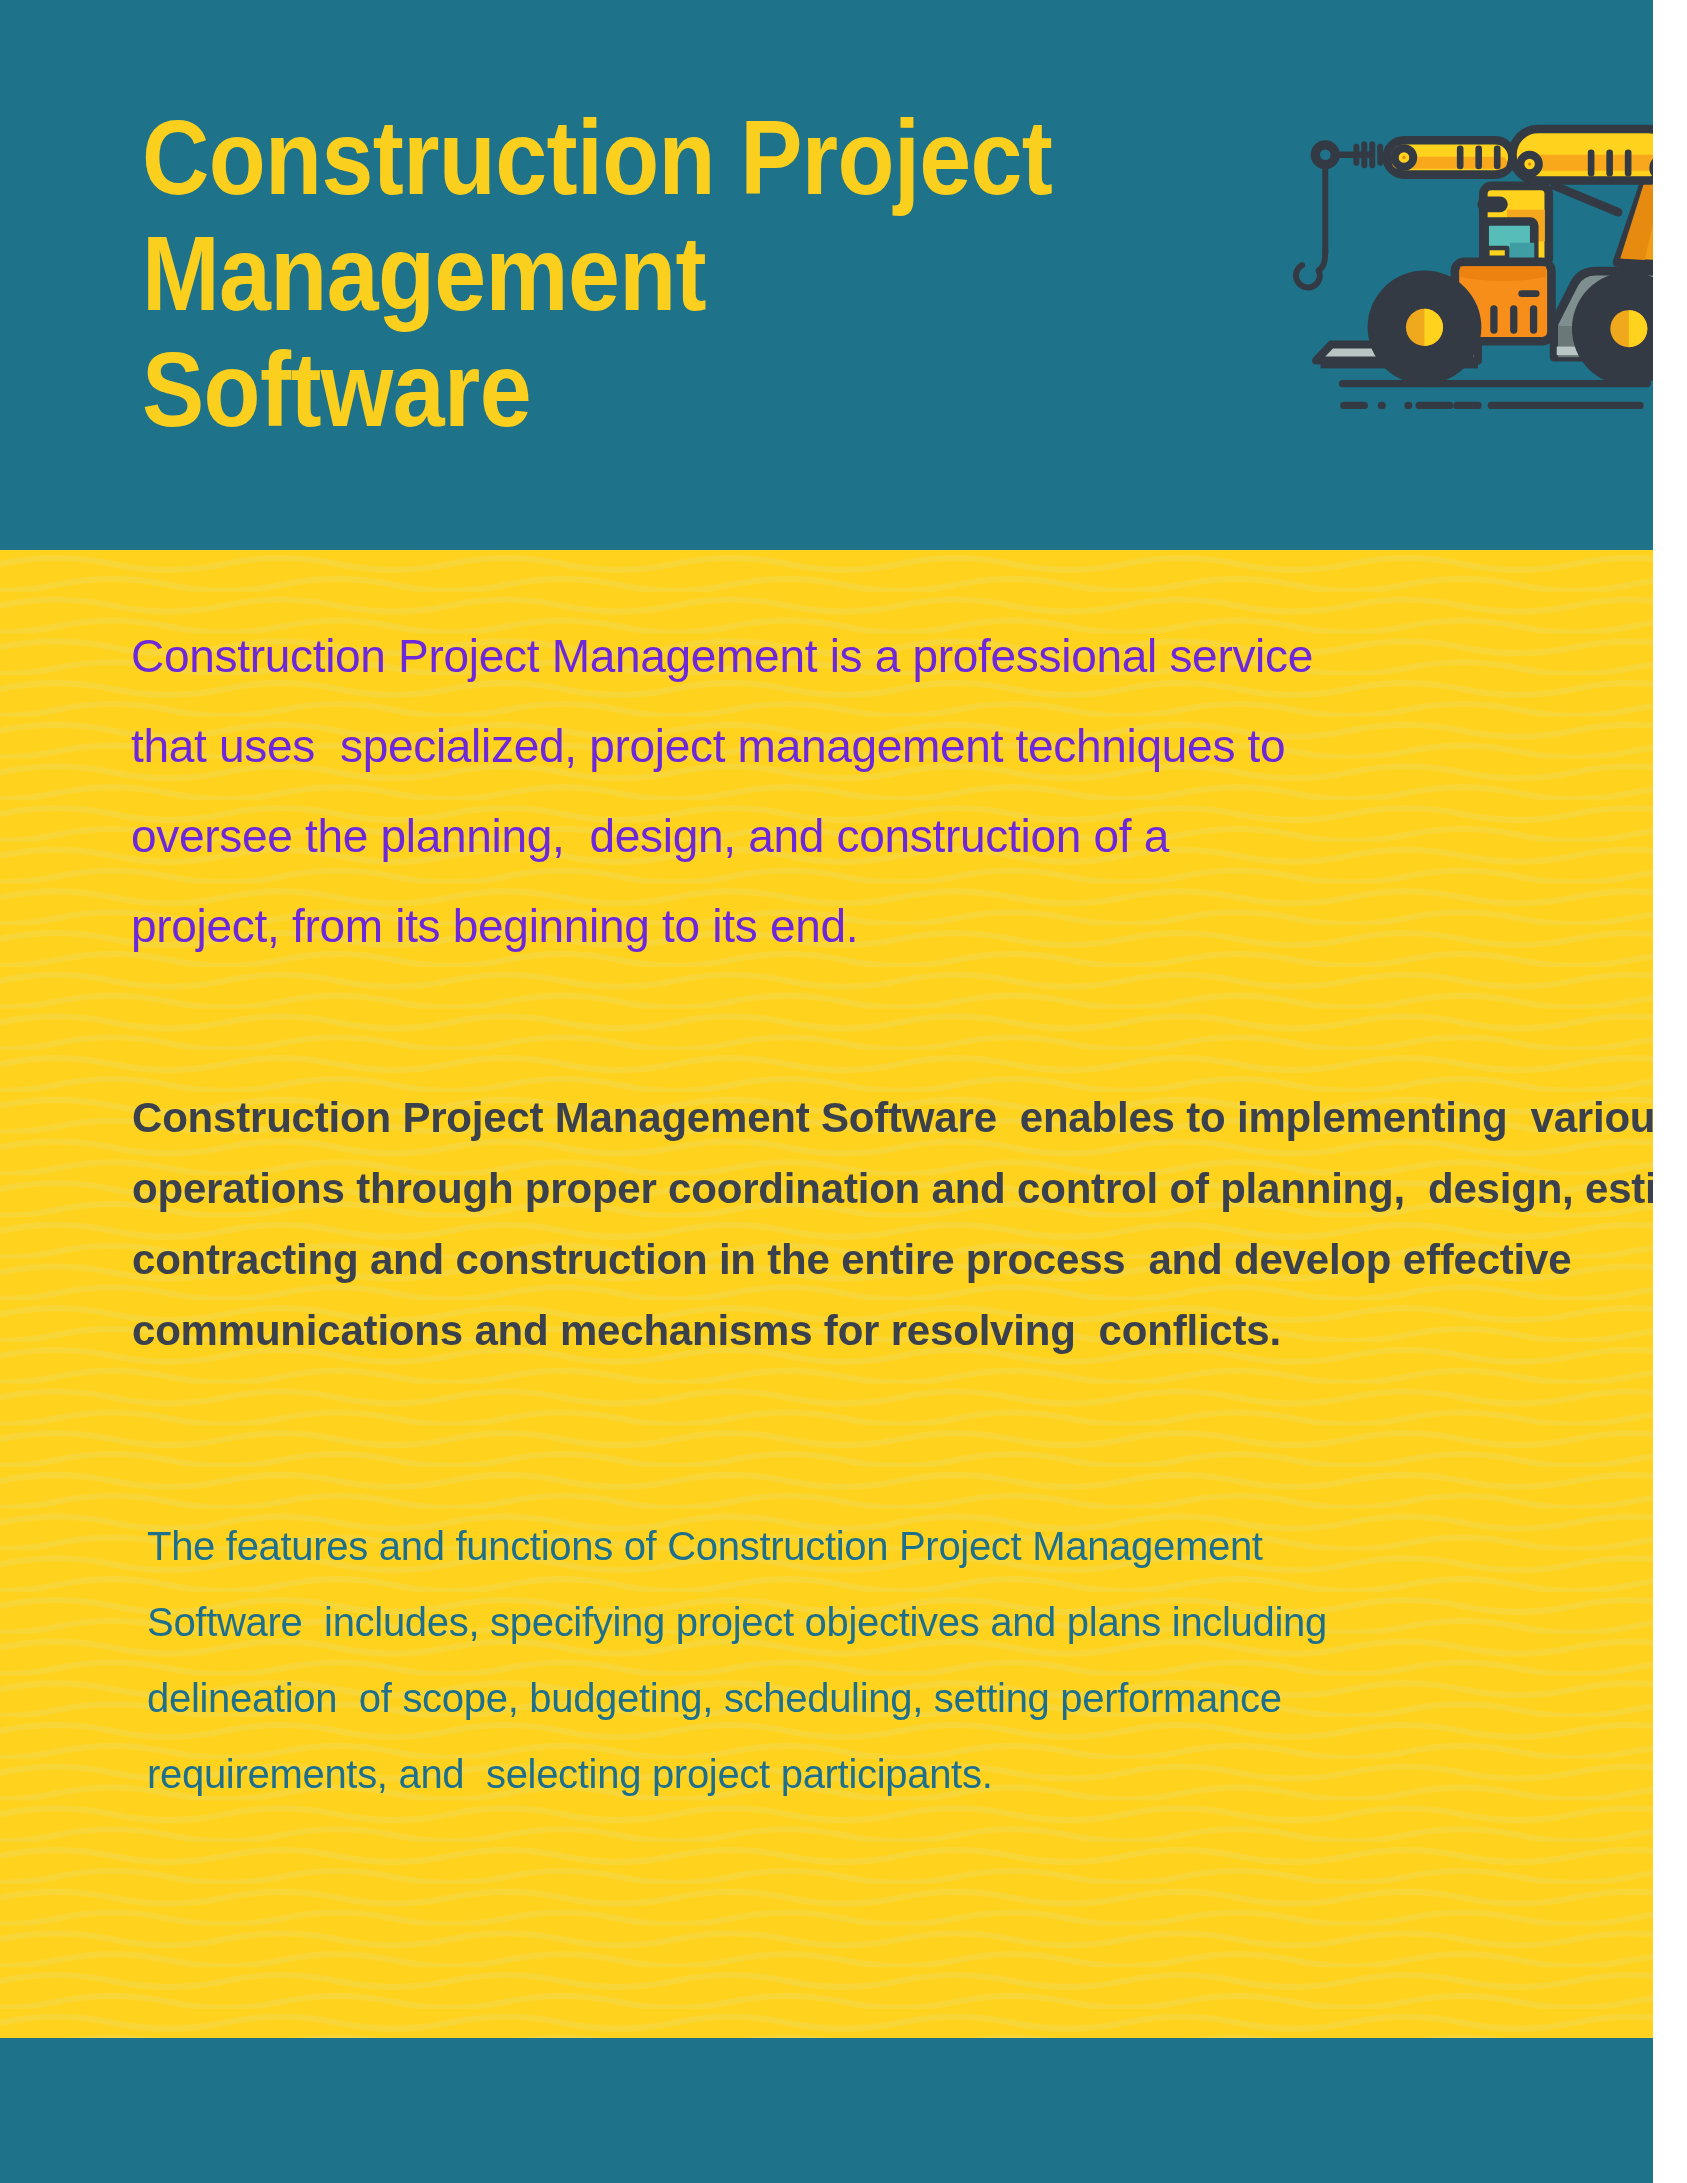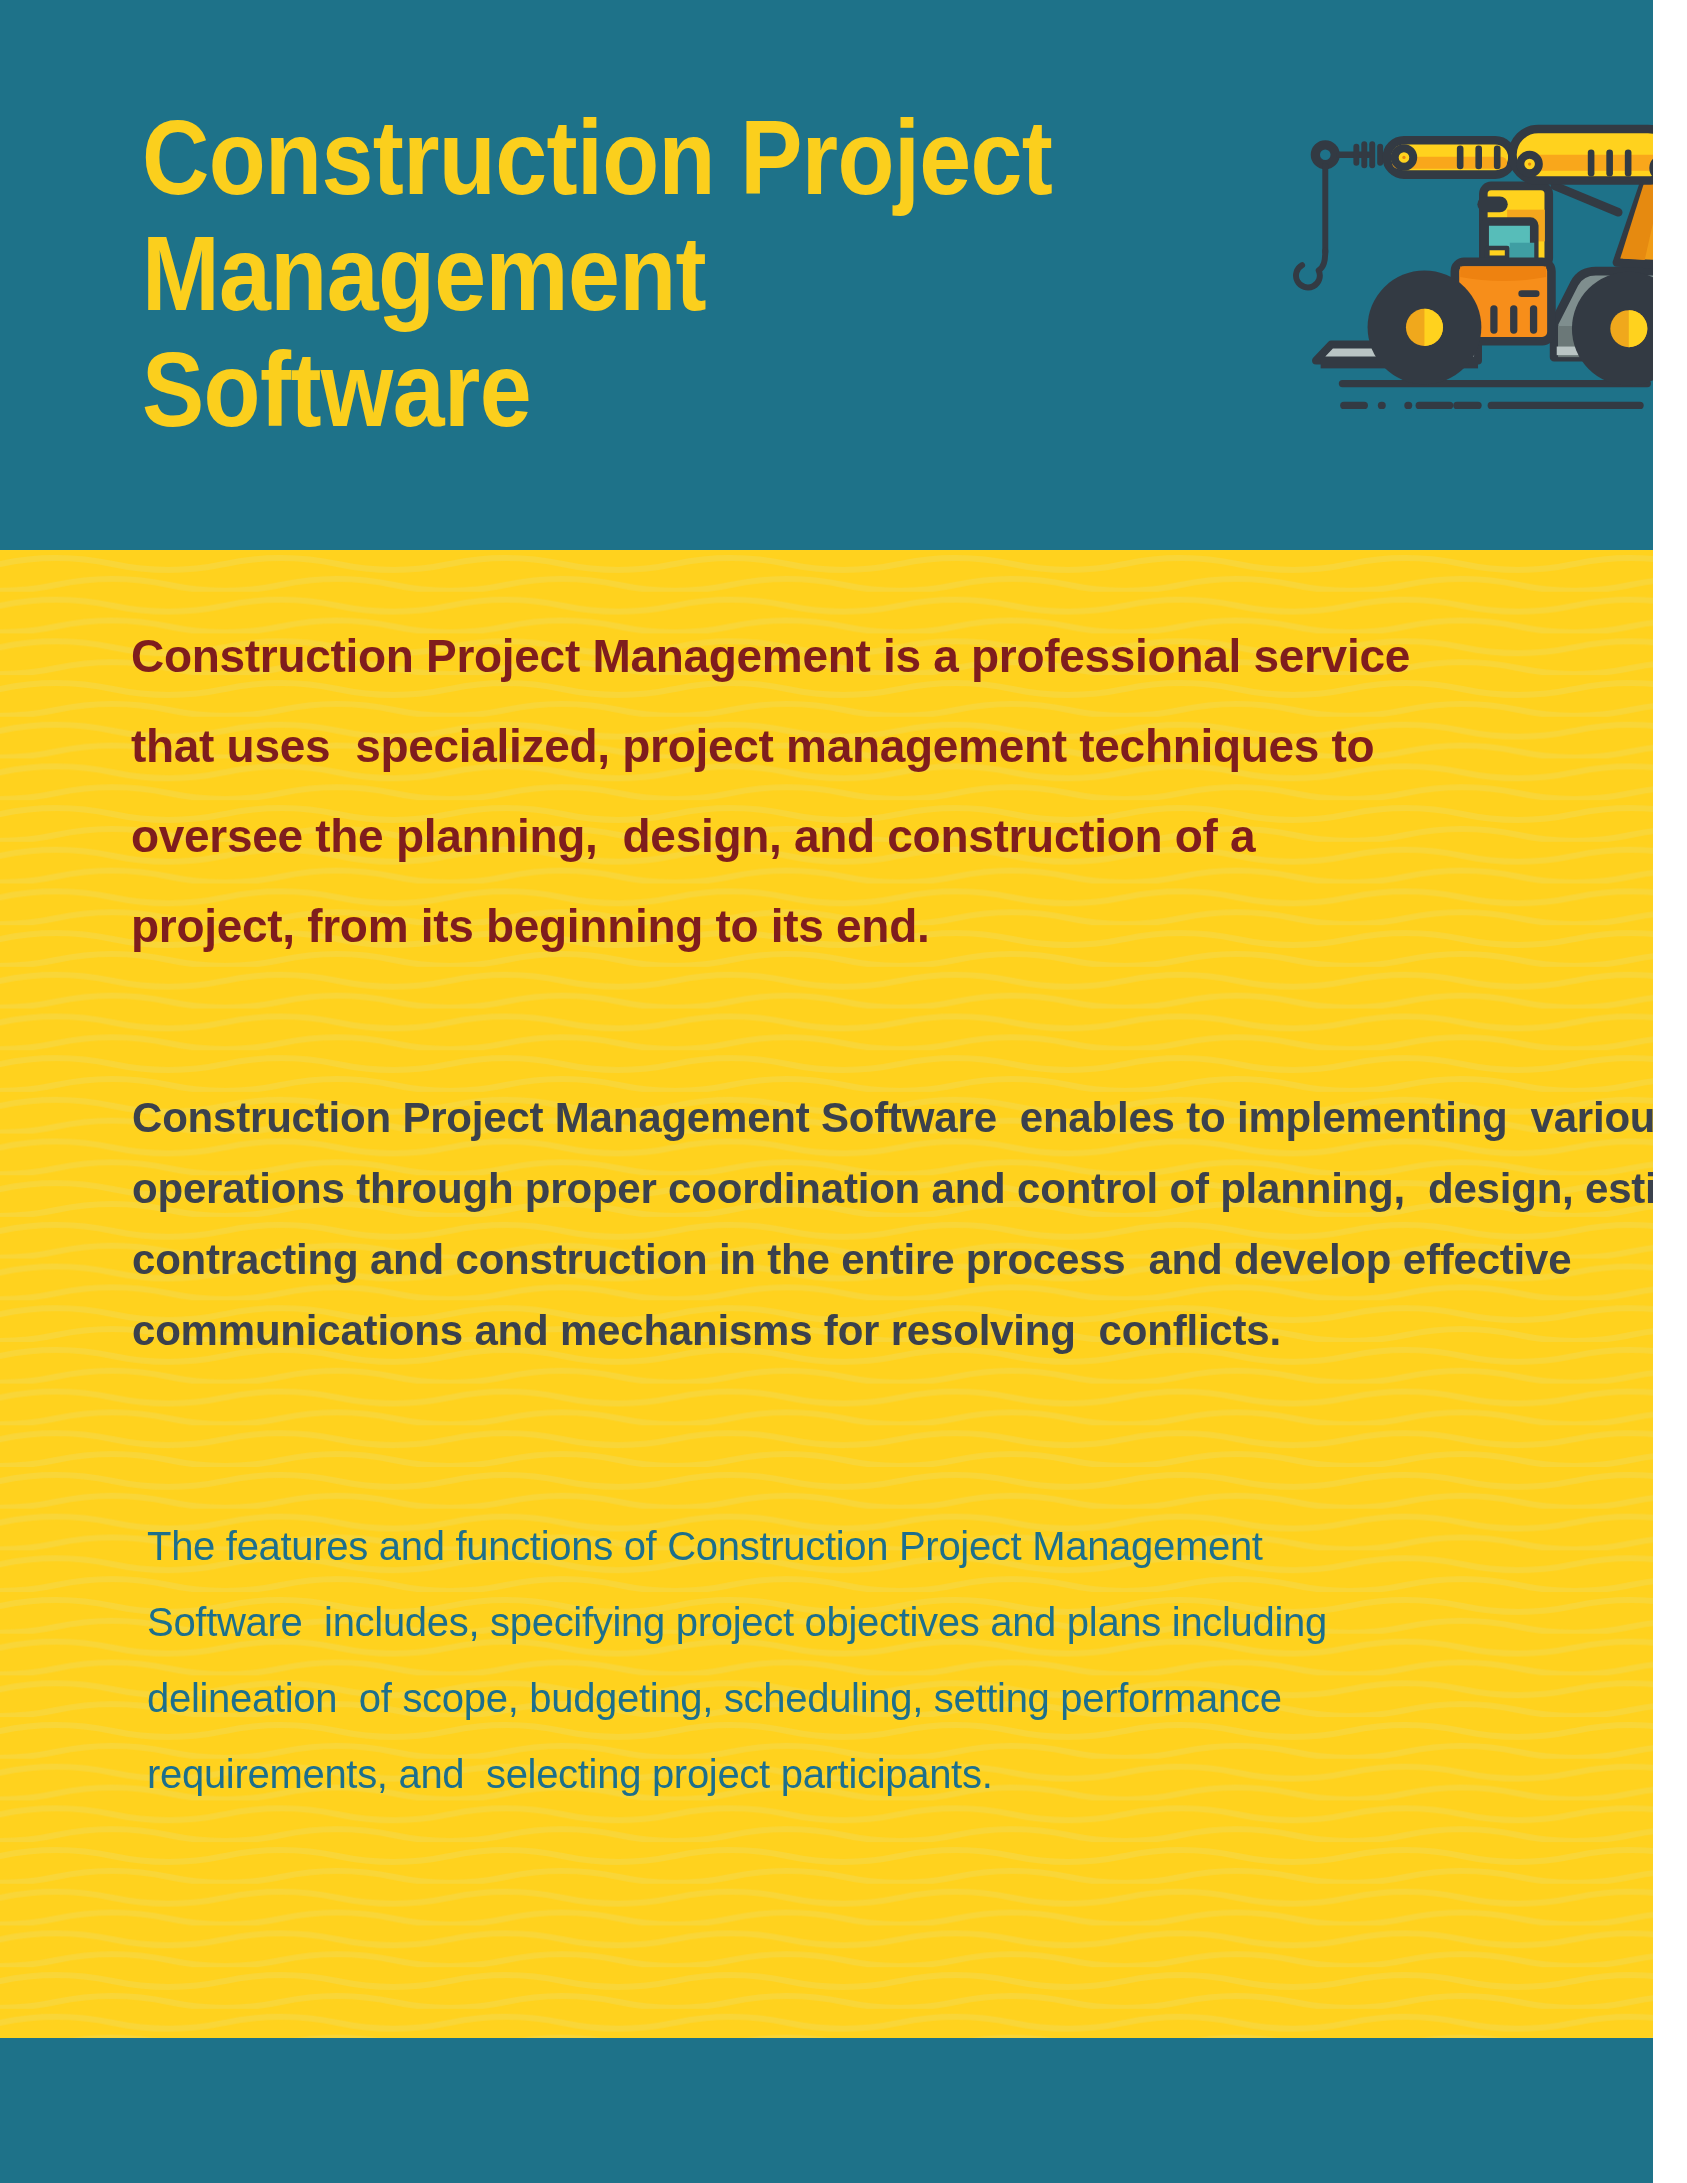--- a/index.html
+++ b/index.html
@@ -23,23 +23,23 @@
     transform:scaleX(0.88);transform-origin:0 0;
     width:max-content;
   }
   .para{
     position:absolute;
     white-space:pre;
     width:max-content;
   }
   .para.intro{
     left:131px;top:611px;
-    font-size:46px;font-weight:700;line-height:90px;
+    font-size:46px;font-weight:400;line-height:90px;
     letter-spacing:-0.3px;
-    color:#7f1d1d;
+    color:#6d28d9;
   }
   .para.description{
     left:132px;top:1082px;
     font-size:42px;font-weight:700;line-height:71px;
     letter-spacing:-0.2px;
     color:#3B414C;
   }
   .para.features{
     left:147px;top:1508px;
     font-size:40px;font-weight:400;line-height:76px;

